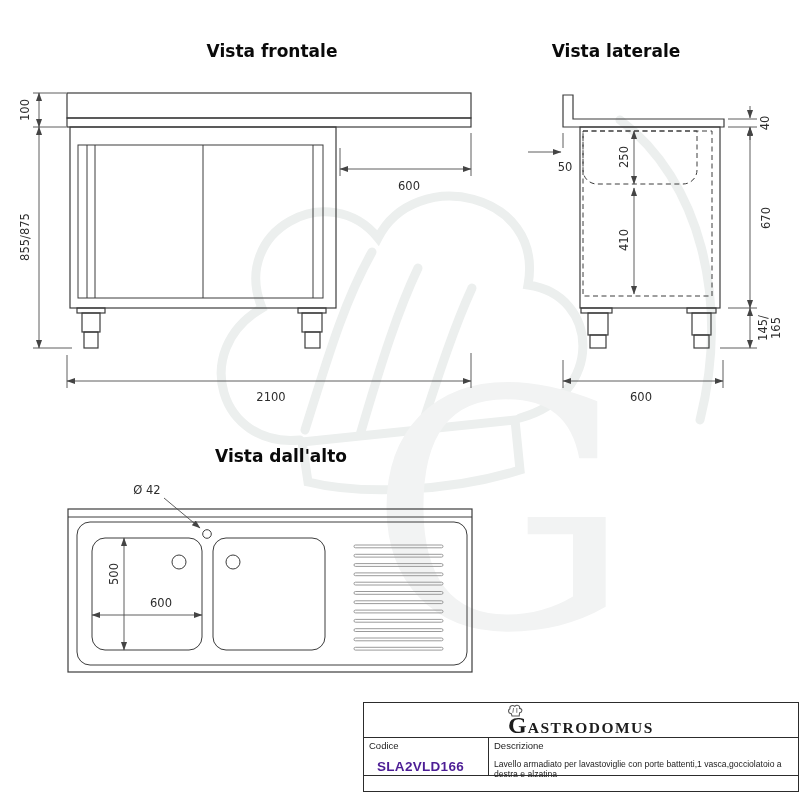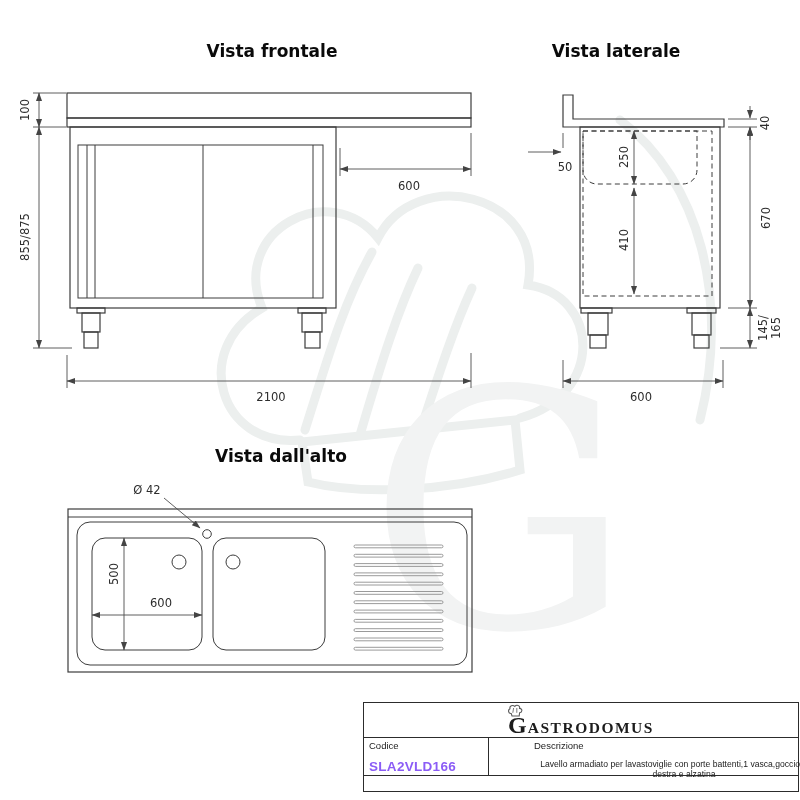--- a/index.html
+++ b/index.html
@@ -22,24 +22,24 @@
   #tblock{position:absolute;left:363px;top:702px;width:434px;height:88px;z-index:2;
           border:1.4px solid #2c2c2c;background:#fff;}
   #tb-logo{position:absolute;left:0;top:0;right:0;height:34px;text-align:center;}
   .logo-wrap{position:relative;display:inline-block;margin-top:9px;}
   .logo-hat{position:absolute;left:-2px;top:-8px;}
   .logo-g{font:600 24px "Liberation Serif",serif;color:#1c1c1c;letter-spacing:1px;}
   .logo-rest{font:600 15.5px "Liberation Serif",serif;color:#1c1c1c;letter-spacing:1.5px;}
   #tb-mid{position:absolute;left:0;top:34px;right:0;height:37px;
           border-top:1.2px solid #2c2c2c;border-bottom:1.2px solid #2c2c2c;}
   #tb-cell-code{position:absolute;left:0;top:0;bottom:0;width:124px;}
-  #tb-cell-desc{position:absolute;left:124px;top:0;bottom:0;right:0;border-left:1.2px solid #2c2c2c;padding-left:40px;}
+  #tb-cell-desc{position:absolute;left:124px;top:0;bottom:0;right:0;border-left:1.2px solid #2c2c2c;}
   .tb-label{font:9.5px "Liberation Sans",sans-serif;color:#222;margin:2px 0 8px 5px;}
-  .tb-code{font:bold 13.5px "Liberation Sans",sans-serif;color:#8b5cf6;margin:2px 0 0 5px;letter-spacing:.3px;}
-  .tb-desc{font:8.6px "Liberation Sans",sans-serif;color:#222;margin:1px 0 0 5px;width:300px;line-height:1.22;text-align:center;}
+  .tb-code{font:bold 13.5px "Liberation Sans",sans-serif;color:#4c1d95;margin:2px 0 0 13px;letter-spacing:.3px;}
+  .tb-desc{font:8.6px "Liberation Sans",sans-serif;color:#222;margin:1px 0 0 5px;width:300px;line-height:1.22;}
   #tb-foot{position:absolute;left:0;right:0;bottom:0;height:17px;}
   .tb-foot-text{font:10.3px "Liberation Sans",sans-serif;color:#222;margin:2px 0 0 5px;white-space:nowrap;}
 </style>
 </head>
 <body>
 
 <div id="canvas">
 
   <div id="wm">
     <svg width="800" height="800" viewBox="0 0 800 800">

